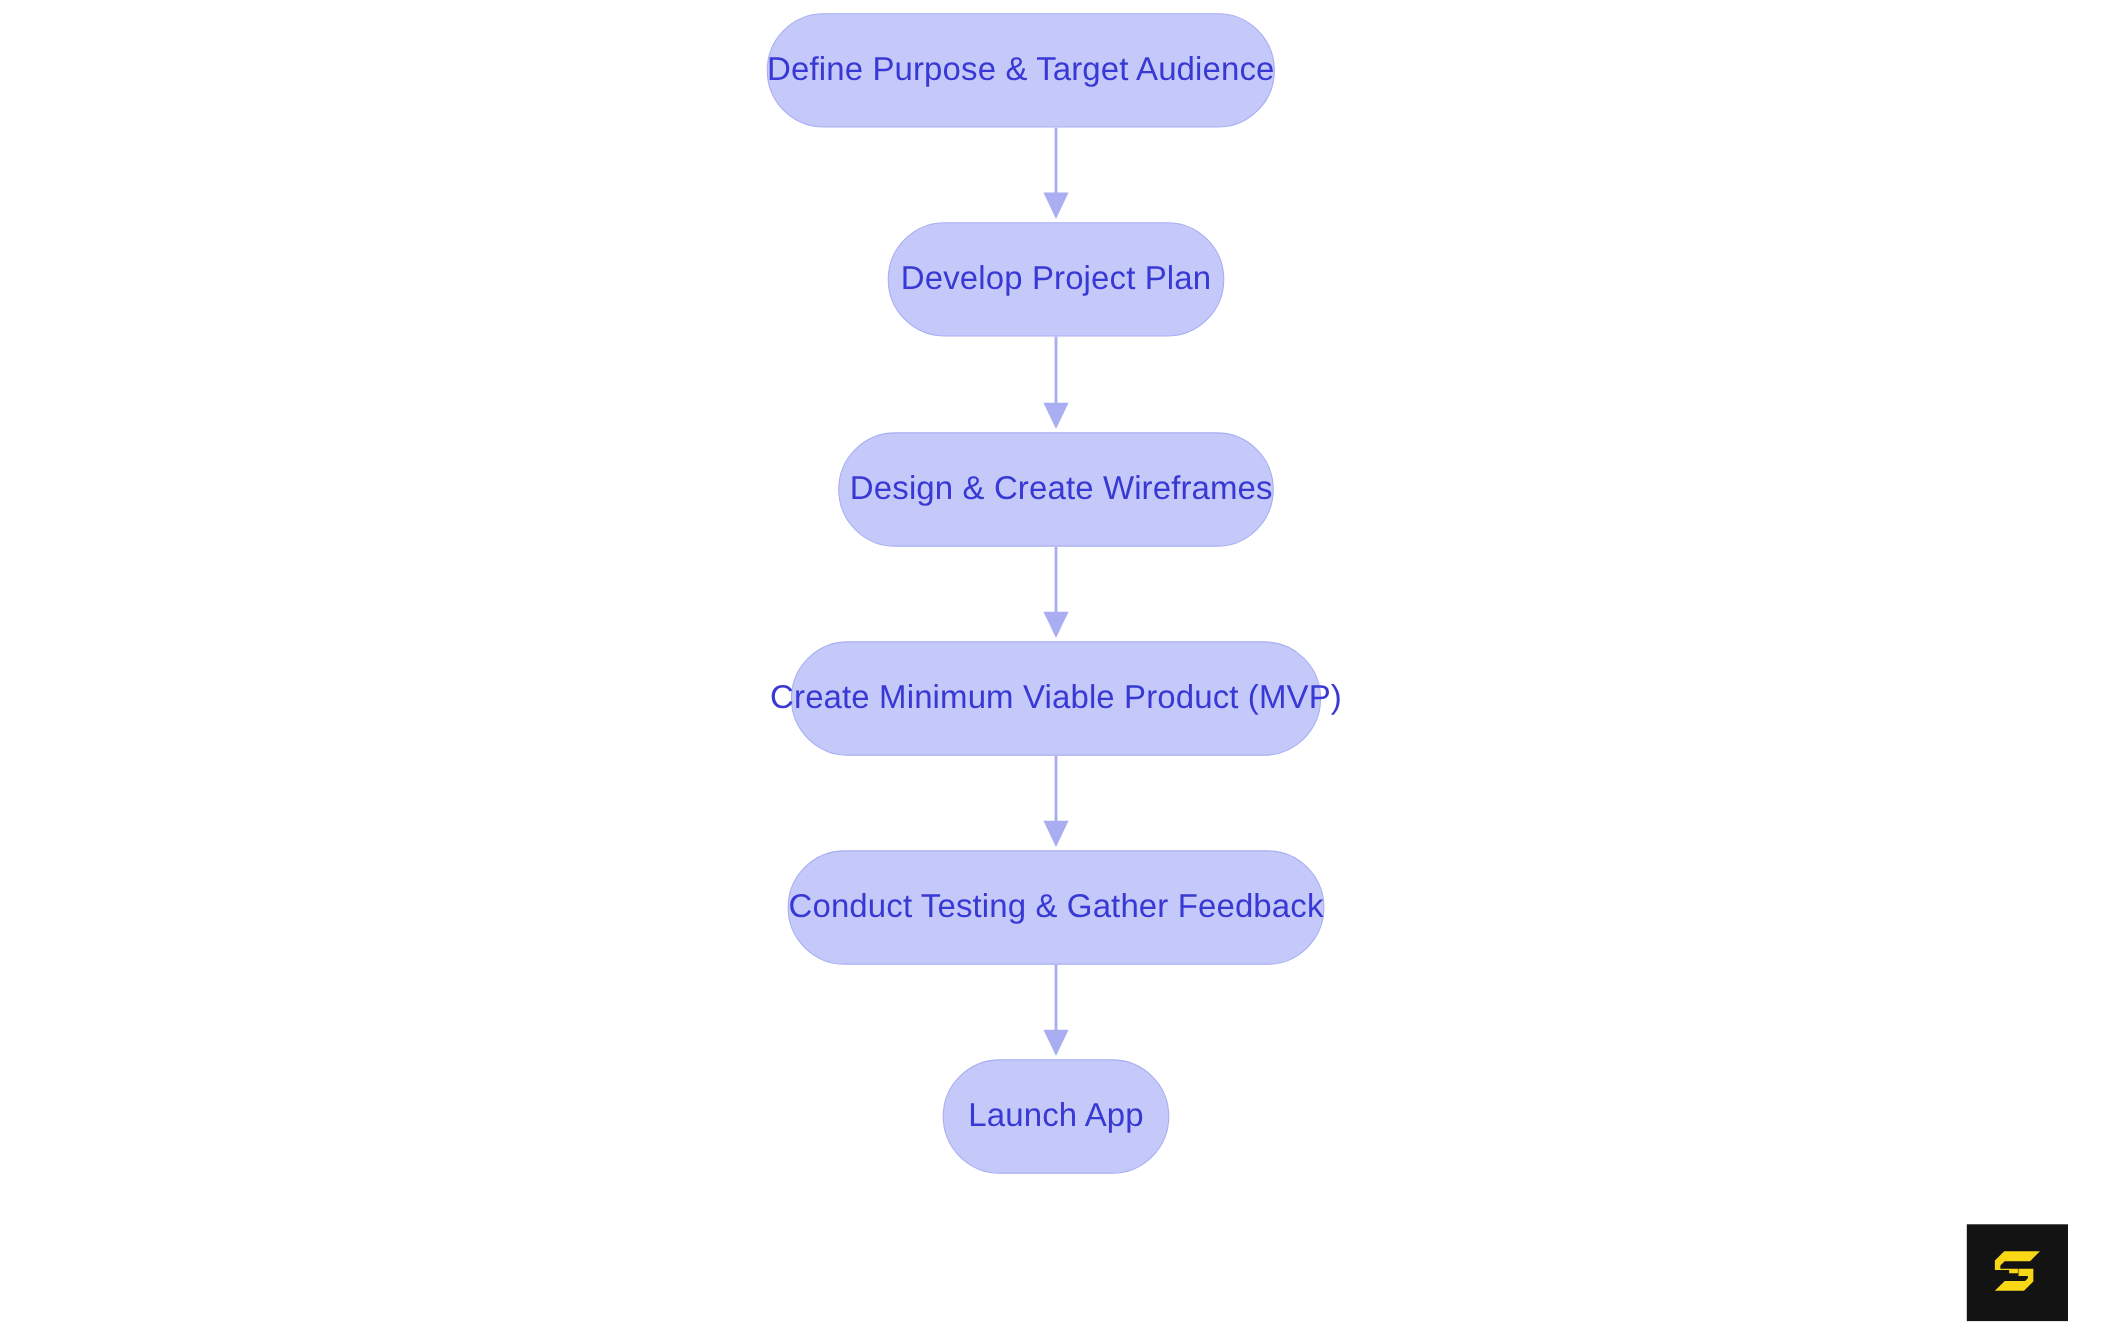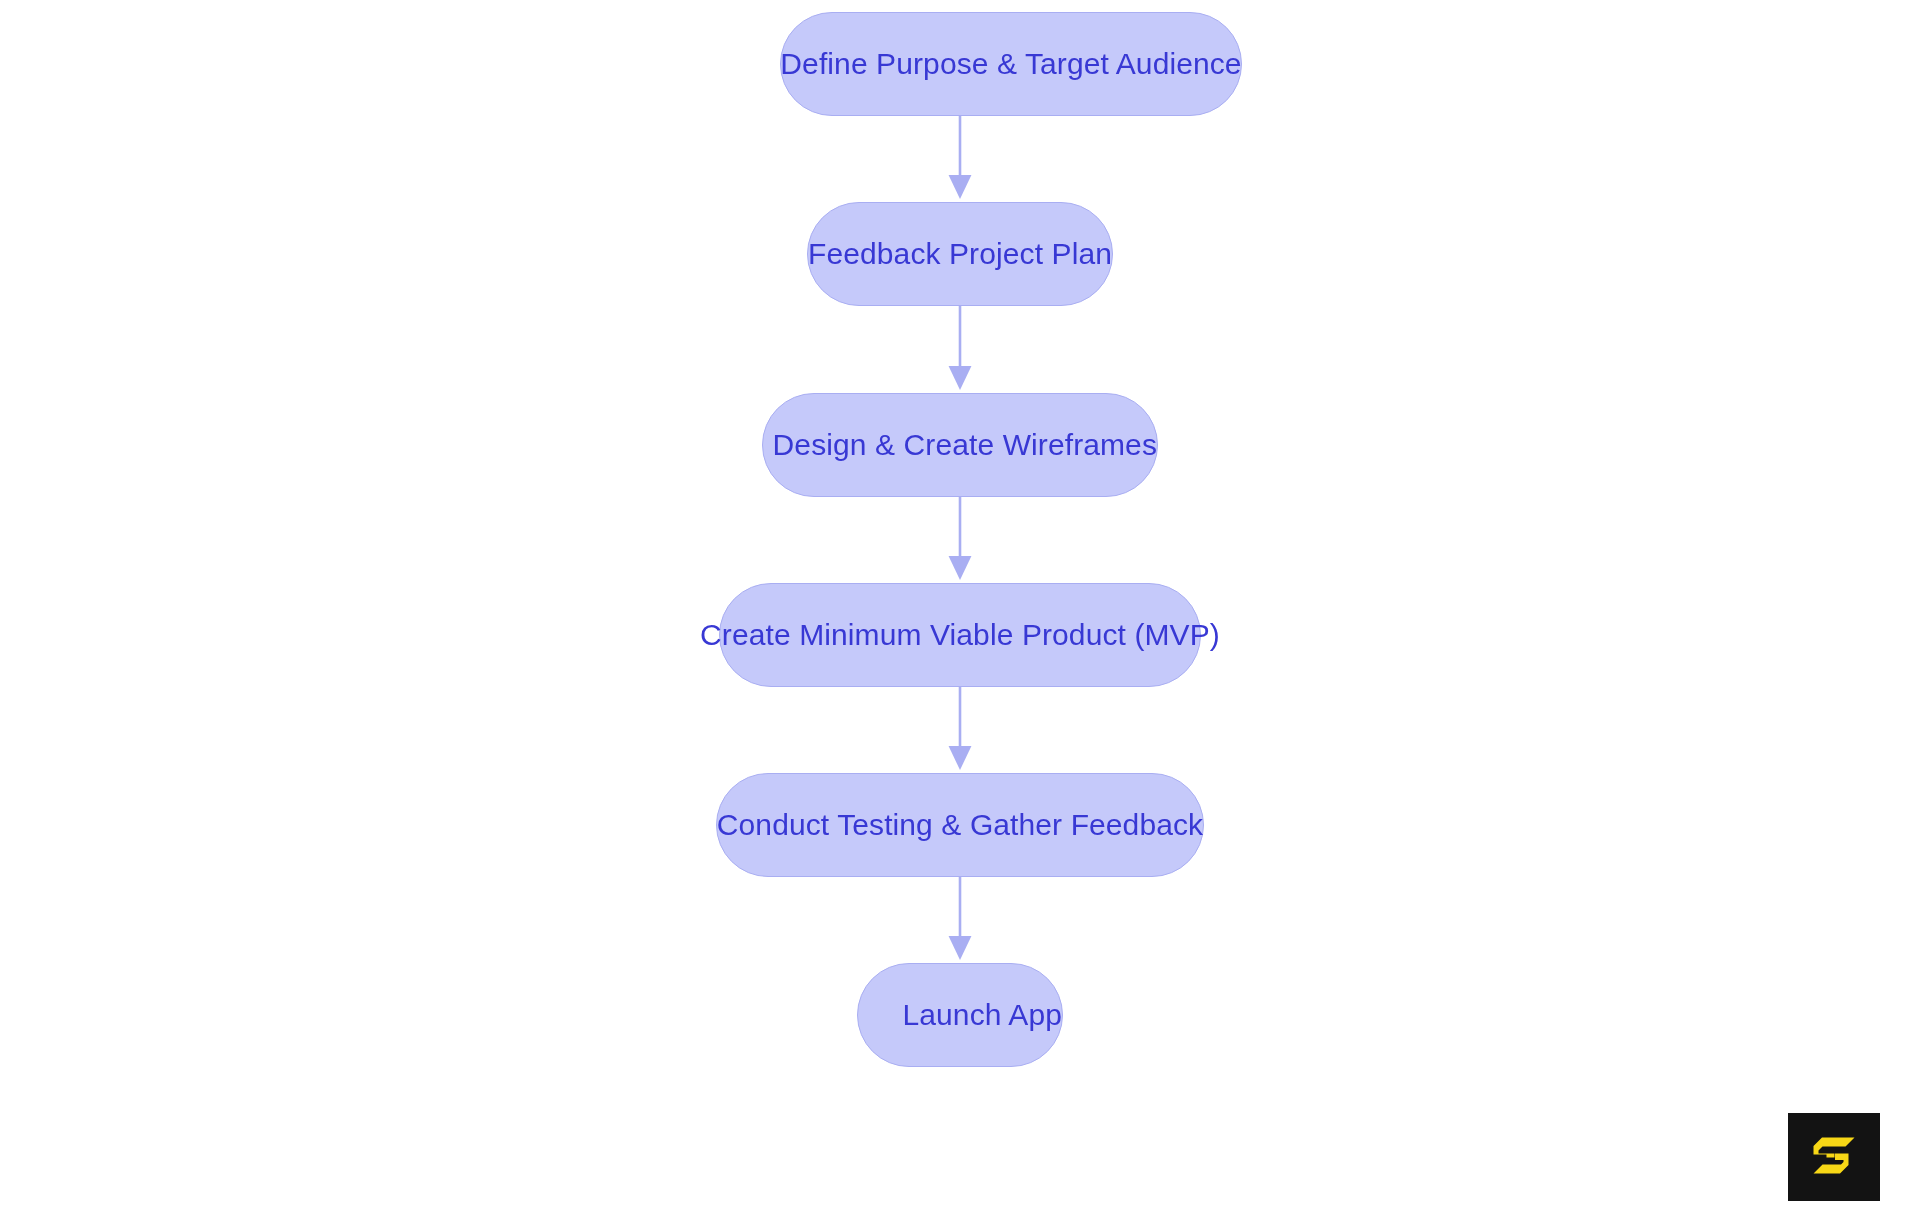--- a/index.html
+++ b/index.html
@@ -92,41 +92,41 @@
       </defs>
       <g stroke="#a9aef2" stroke-width="2.6" fill="none">
         <line x1="960" y1="116" x2="960" y2="186" marker-end="url(#arrowhead)"></line>
         <line x1="960" y1="306" x2="960" y2="377" marker-end="url(#arrowhead)"></line>
         <line x1="960" y1="497" x2="960" y2="567" marker-end="url(#arrowhead)"></line>
         <line x1="960" y1="687" x2="960" y2="757" marker-end="url(#arrowhead)"></line>
         <line x1="960" y1="877" x2="960" y2="947" marker-end="url(#arrowhead)"></line>
       </g>
     </svg>
 
-    <div class="flow-node" style="left:1011px; top:12px; width:462px;">
+    <div class="flow-node" style="left:928px; top:12px; width:462px;">
       <span class="node-label">Define Purpose &amp; Target Audience</span>
     </div>
 
     <div class="flow-node" style="left:960px; top:202px; width:306px;">
-      <span class="node-label">Feedback Project Plan</span>
+      <span class="node-label">Develop Project Plan</span>
     </div>
 
     <div class="flow-node" style="left:960px; top:393px; width:396px;justify-content:flex-end;">
       <span class="node-label">Design &amp; Create Wireframes</span>
     </div>
 
     <div class="flow-node" style="left:960px; top:583px; width:482px;">
       <span class="node-label">Create Minimum Viable Product (MVP)</span>
     </div>
 
     <div class="flow-node" style="left:960px; top:773px; width:488px;align-items:center;">
       <span class="node-label">Conduct Testing &amp; Gather Feedback</span>
     </div>
 
-    <div class="flow-node" style="left:960px; top:963px; width:206px;justify-content:flex-end;">
+    <div class="flow-node" style="left:960px; top:963px; width:206px;">
       <span class="node-label">Launch App</span>
     </div>
 
   </div>
 
   <div class="watermark-logo">
     <svg width="60" height="60" viewBox="0 0 60 60" xmlns="http://www.w3.org/2000/svg" aria-hidden="true">
       <path d="M50.5 10.5 L41.5 19.5 L18.5 19.5 L14.5 23.5 L14.5 26.5
                L30.5 26.5 L30.5 30.5 L22.5 30.5 L22.5 27.5 L9.5 27.5
                L9.5 19.0 L18.0 10.5 Z" fill="#f7d716"></path>

